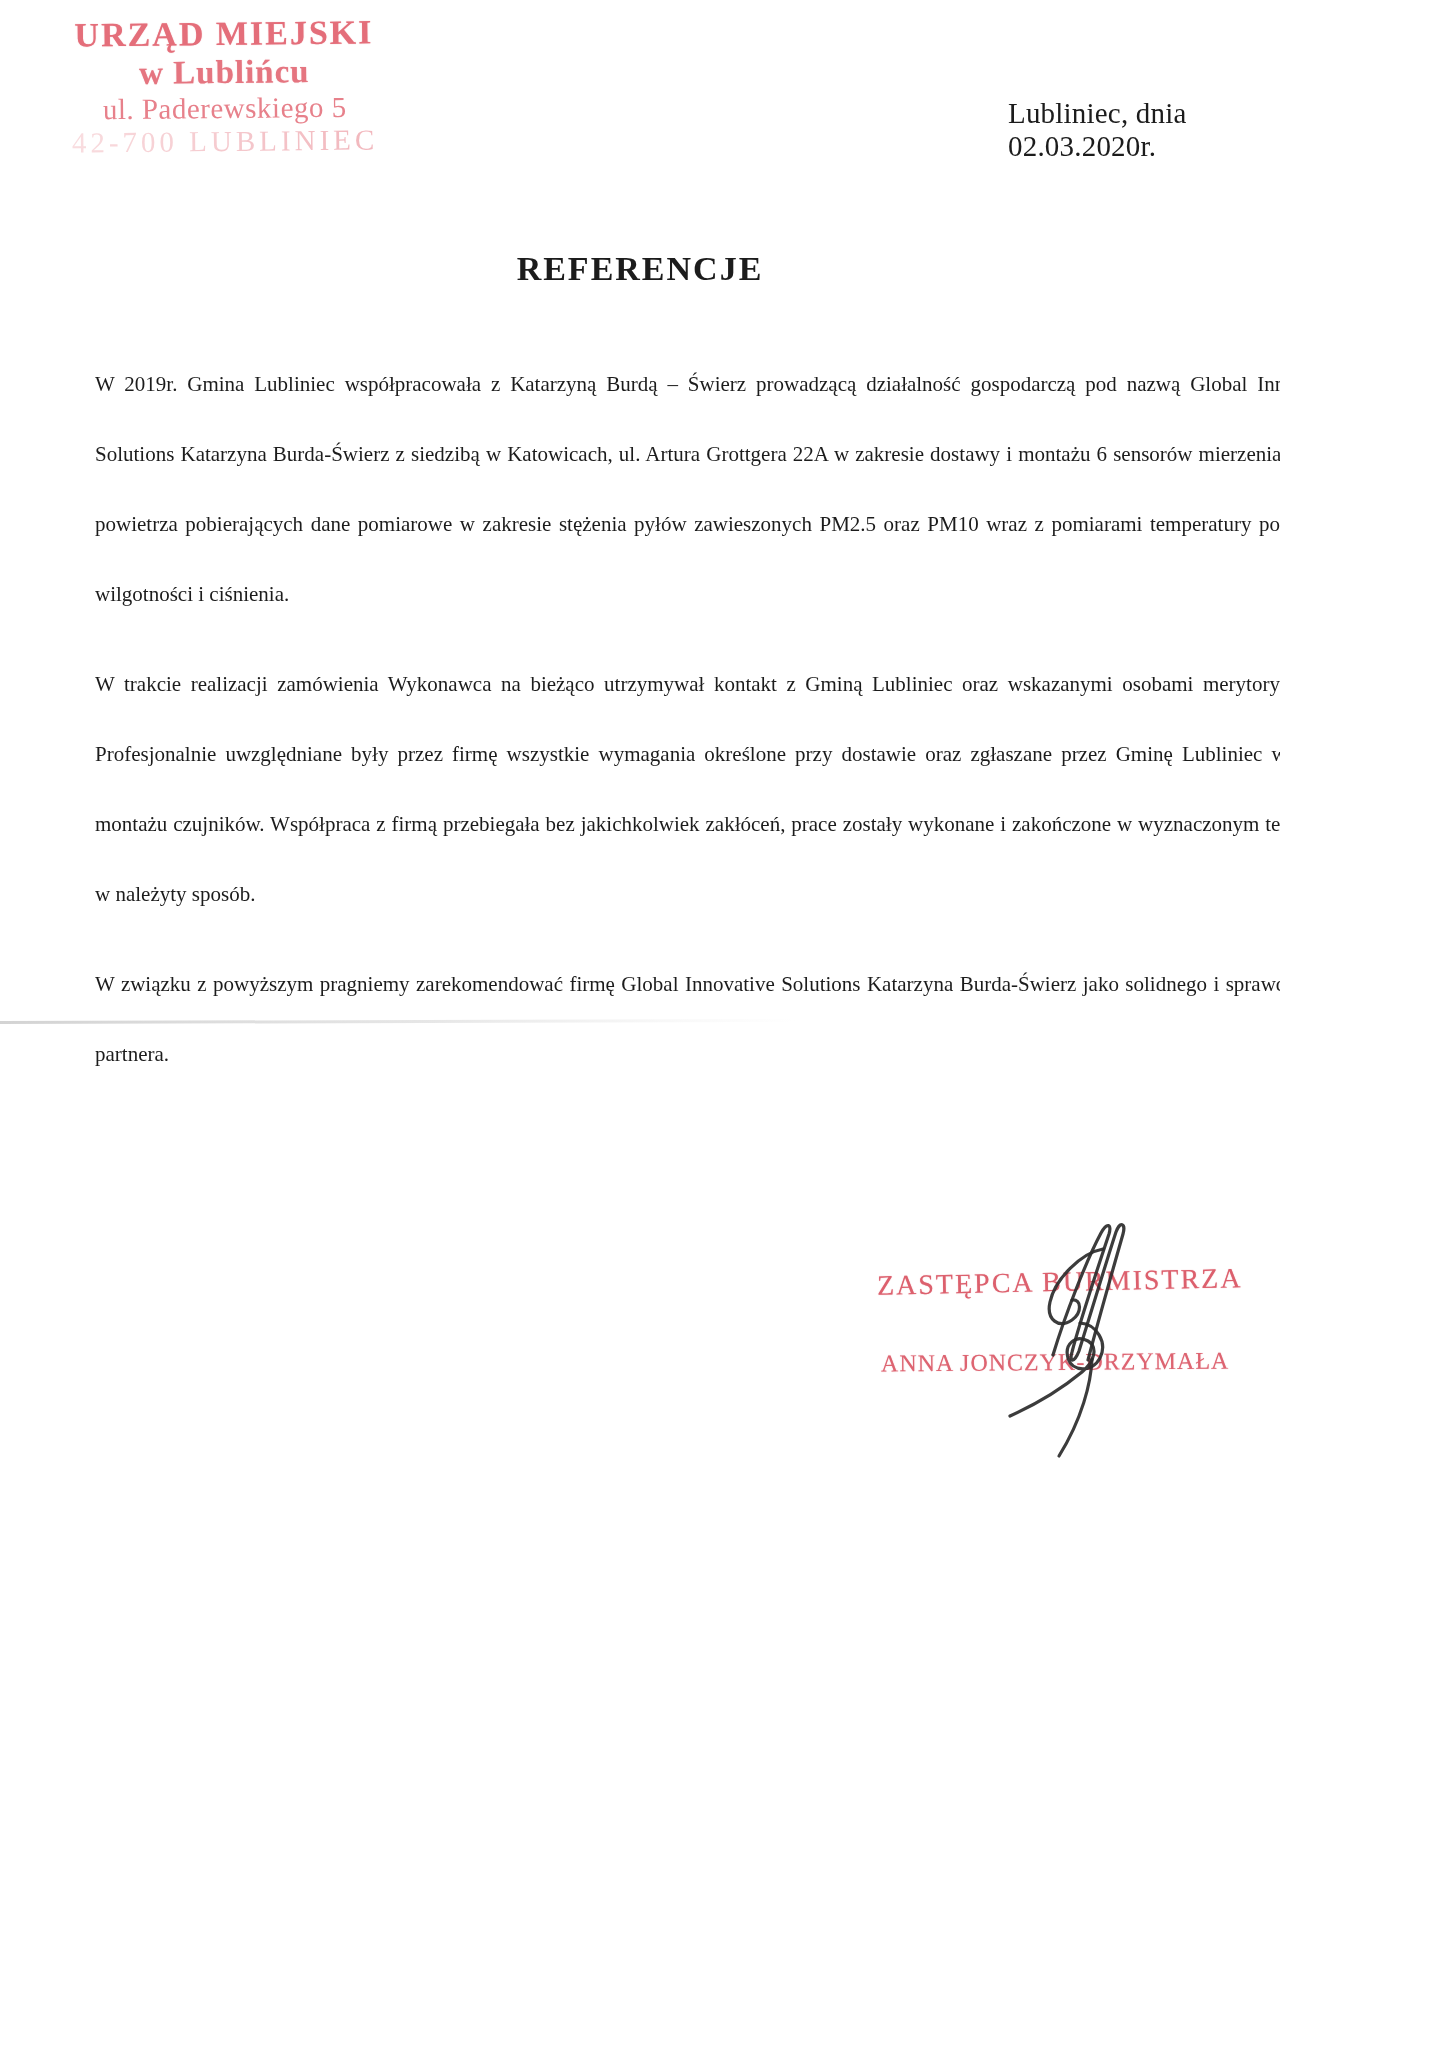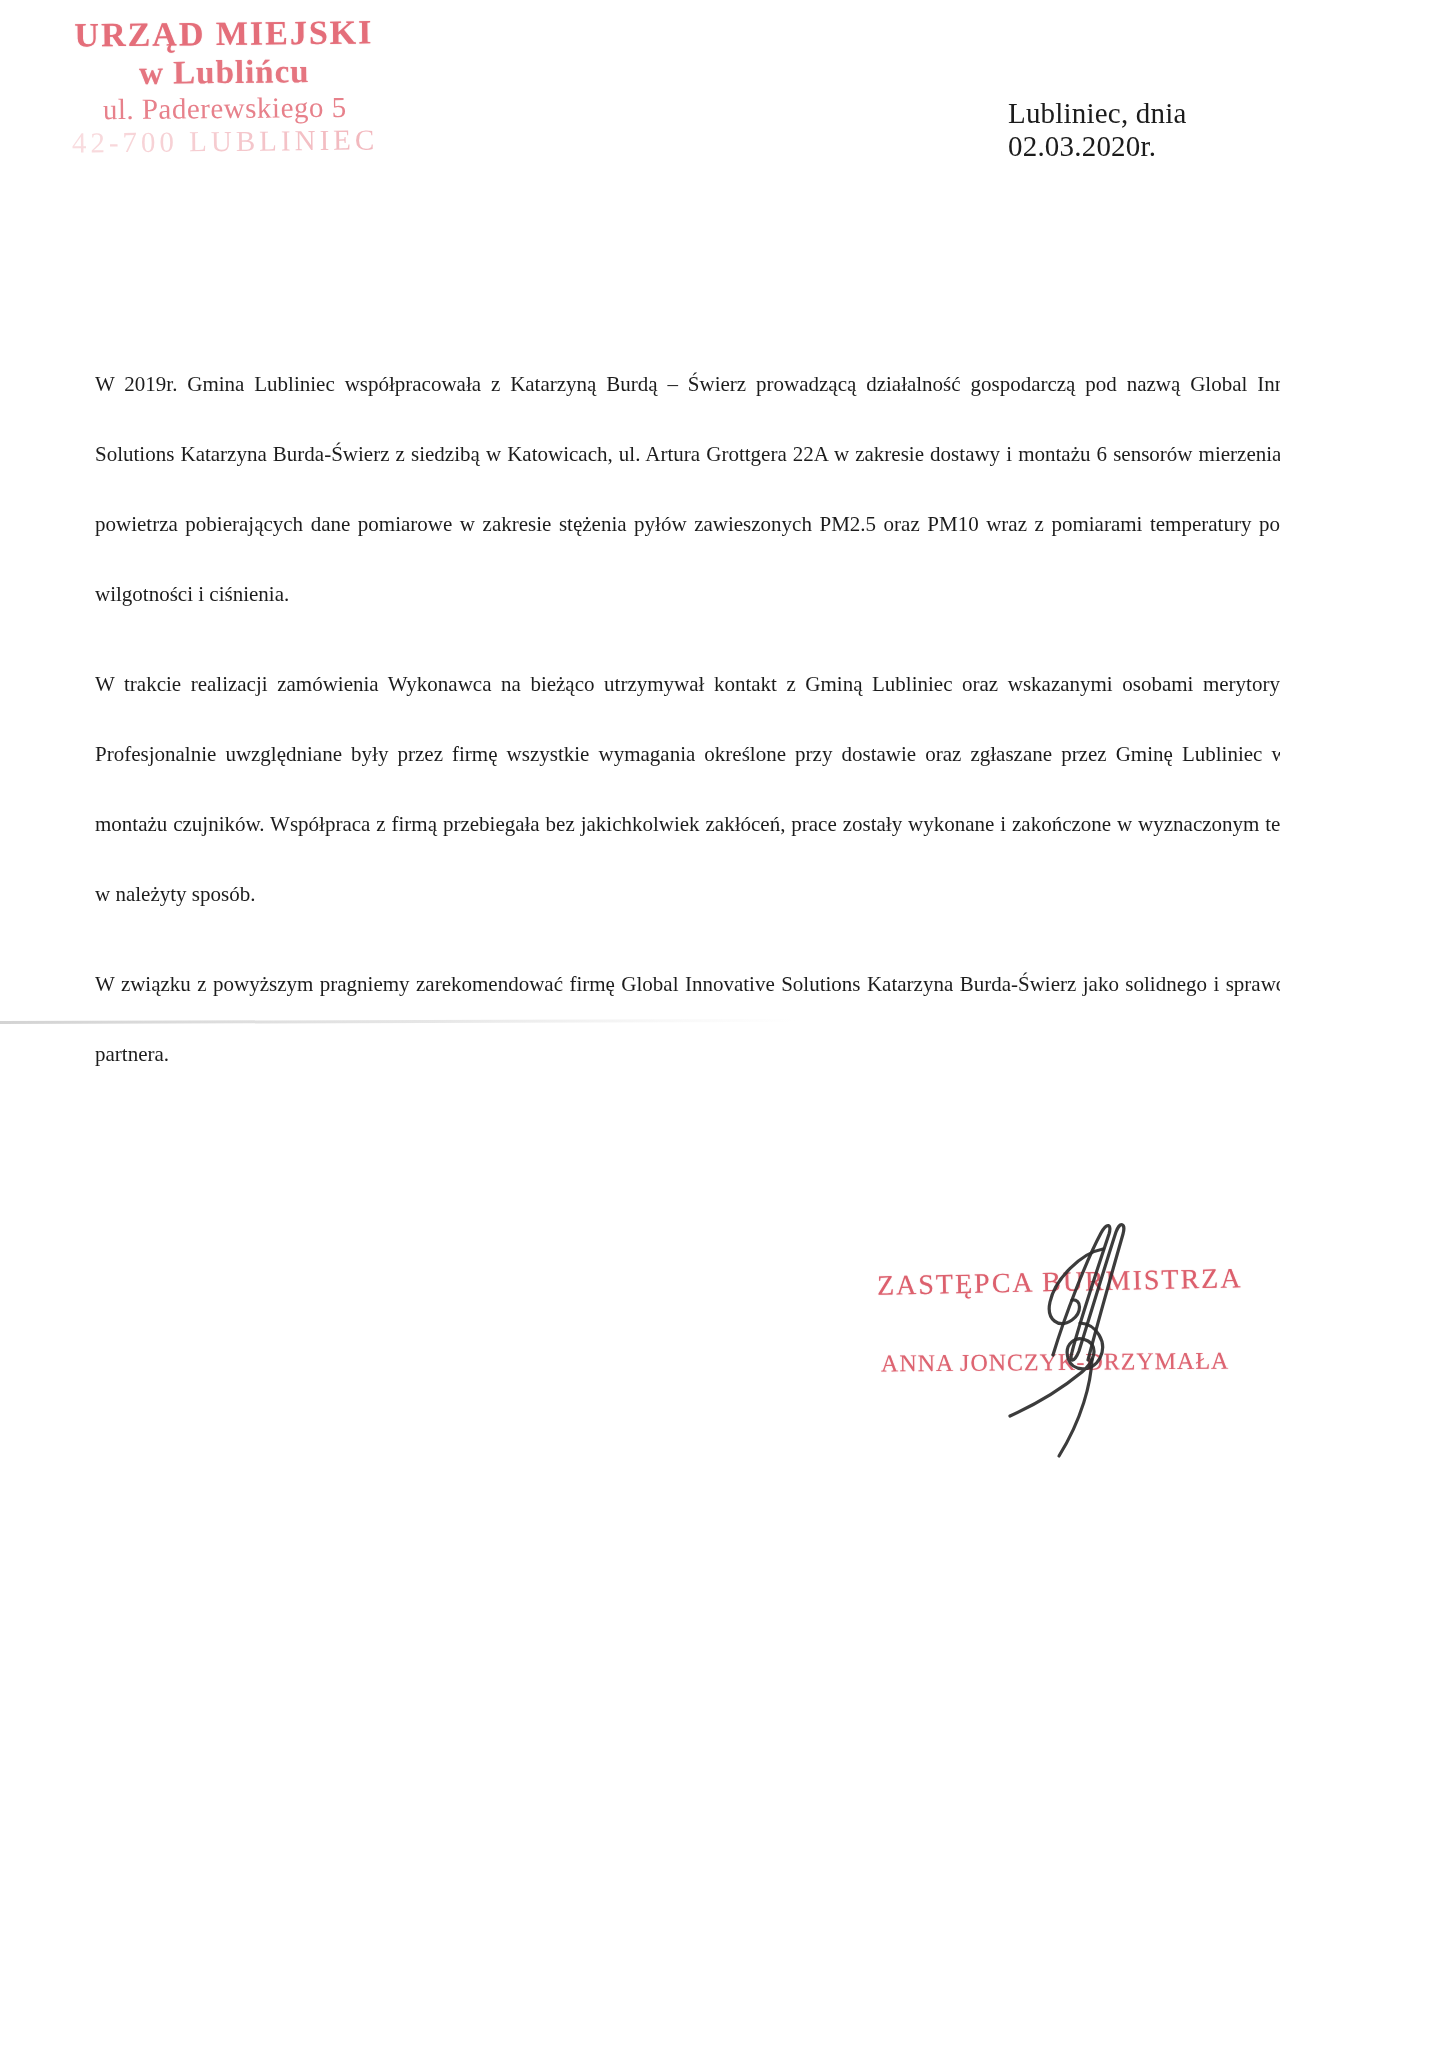--- a/index.html
+++ b/index.html
@@ -143,20 +143,21 @@
 
   <div class="stamp">
     <div class="l1">URZĄD MIEJSKI</div>
     <div class="l2">w Lublińcu</div>
     <div class="l3">ul. Paderewskiego 5</div>
     <div class="l4">42-700 LUBLINIEC</div>
   </div>
 
   <div class="dateline">Lubliniec, dnia 02.03.2020r.</div>
 
+  <h1 class="title">REFERENCJE</h1>
 
   <div class="body">
     <p>W 2019r. Gmina Lubliniec współpracowała z Katarzyną Burdą – Świerz prowadzącą działalność gospodarczą pod nazwą Global Innovative Solutions Katarzyna Burda-Świerz z siedzibą w Katowicach, ul. Artura Grottgera 22A w zakresie dostawy i montażu 6 sensorów mierzenia jakości powietrza pobierających dane pomiarowe w zakresie stężenia pyłów zawieszonych PM2.5 oraz PM10 wraz z pomiarami temperatury powietrza, wilgotności i ciśnienia.</p>
     <p>W trakcie realizacji zamówienia Wykonawca na bieżąco utrzymywał kontakt z Gminą Lubliniec oraz wskazanymi osobami merytorycznymi. Profesjonalnie uwzględniane były przez firmę wszystkie wymagania określone przy dostawie oraz zgłaszane przez Gminę Lubliniec w czasie montażu czujników. Współpraca z firmą przebiegała bez jakichkolwiek zakłóceń, prace zostały wykonane i zakończone w wyznaczonym terminie i w należyty sposób.</p>
     <p>W związku z powyższym pragniemy zarekomendować firmę Global Innovative Solutions Katarzyna Burda-Świerz jako solidnego i sprawdzonego partnera.</p>
   </div>
 
   <div class="artifact"></div>
 
   <div>

